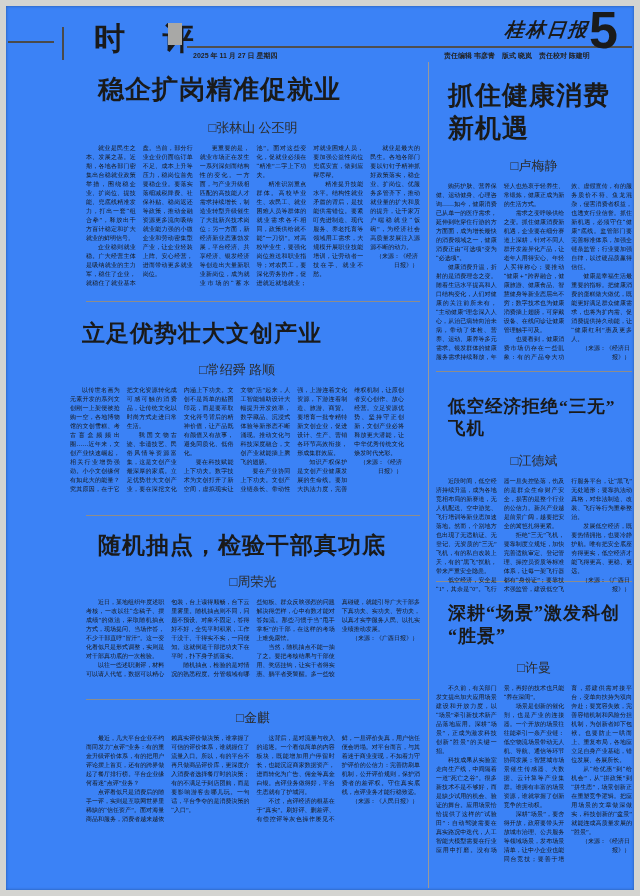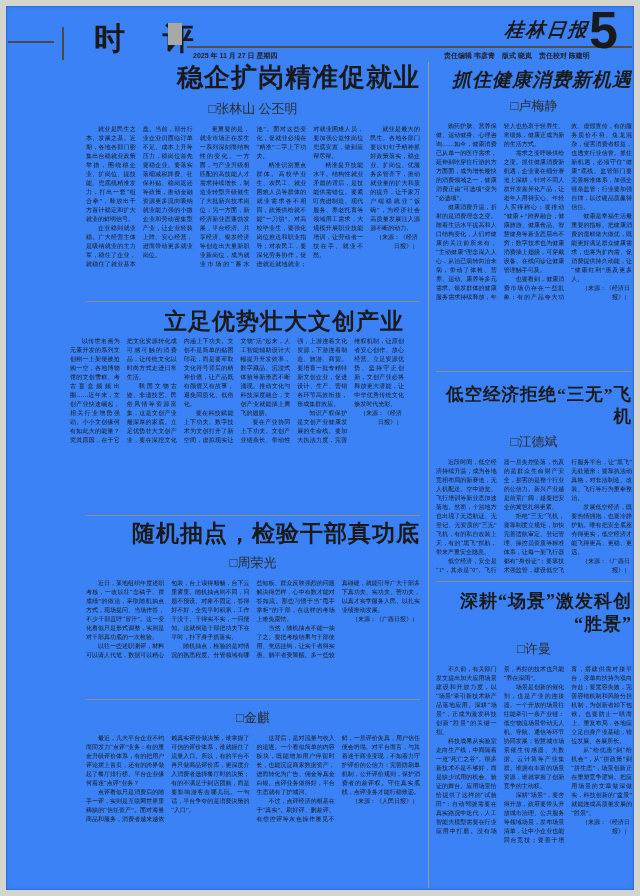--- a/index.html
+++ b/index.html
@@ -26,29 +26,29 @@
   
   .v-divider{position:absolute;left:422px;top:56px;width:1px;height:826px;background:#9a9a98;}
   .hrule{position:absolute;height:1px;background:#8d8d8b;}
   .rl1{left:80px;top:295px;width:334px;}
   .rl2{left:80px;top:509px;width:334px;}
   .rl3{left:80px;top:693px;width:334px;}
   .rr1{left:430px;top:365px;width:196px;}
   .rr2{left:430px;top:575px;width:196px;}
   
   .article{position:absolute;}
-  .article h2{margin:0;text-align:right;font-weight:900;letter-spacing:1px;line-height:1.25;}
+  .article h2{margin:12px;text-align:left;font-weight:900;letter-spacing:1px;line-height:1.25;}
   .byline{text-align:center;font-size:13px;color:#2b2b2b;margin:5px 0 7px;}
   .cols{text-align:justify;column-gap:7px;overflow:hidden;color:#161616;
         font-size:6px;line-height:9px;}
   .cols p{margin:0;text-indent:2em;}
   .cols p.source{text-indent:0;text-align:right;padding-right:2px;}
   .c6{column-count:6;}  .c4{column-count:4;}  .c3{column-count:3;}
   .a1{left:80px;top:56px;width:334px;}   .a1 h2{font-size:26px;}   .a1 .cols{height:168px;}
-  .a2{left:430px;top:62px;width:196px;}  .a2 h2{font-size:19px;font-style:italic;}   .a2 .cols{height:234px;}
+  .a2{left:430px;top:62px;width:196px;}  .a2 h2{font-size:26px;}   .a2 .cols{height:234px;}
   .a3{left:64px;top:302px;width:334px;}  .a3 h2{font-size:23px;}   .a3 .cols{height:150px;}
   .a4{left:430px;top:378px;width:196px;} .a4 h2{font-size:17.5px;} .a4 .cols{height:136px;}
   .a5{left:80px;top:514px;width:334px;}  .a5 h2{font-size:23px;}   .a5 .cols{height:118px;}
   .a6{left:430px;top:584px;width:196px;} .a6 h2{font-size:18px;} .a6 .cols{height:242px;}
   .a7{left:80px;top:698px;width:334px;}  .a7 h2{font-size:21px;}   .a7 .cols{height:132px;}
 </style>
 </head>
 <body>
 
 <div class="frame">
@@ -93,20 +93,21 @@
           <p>健康消费升温，折射的是消费理念之变。随着生活水平提高和人口结构变化，人们对健康的关注前所未有，“主动健康”理念深入人心，从治已病转向治未病，带动了体检、营养、运动、康养等多元需求。银发群体的健康服务需求持续释放，年轻人也热衷于轻养生、常锻炼，健康正成为新的生活方式。</p>
           <p>需求之变呼唤供给之变。抓住健康消费新机遇，企业要在细分赛道上深耕，针对不同人群开发差异化产品，让老年人用得安心、年轻人买得称心；要推动“健康＋”跨界融合，健康旅游、健康食品、智慧健身等新业态层出不穷；数字技术也为健康消费插上翅膀，可穿戴设备、在线问诊让健康管理触手可及。</p>
           <p>也要看到，健康消费市场仍存在一些乱象：有的产品夸大功效、虚假宣传，有的服务质价不符、鱼龙混杂，侵害消费者权益，也透支行业信誉。抓住新机遇，必须守住“健康”底线。监管部门要完善标准体系，加强全链条监管；行业要加强自律，以过硬品质赢得信任。</p>
           <p>健康是幸福生活最重要的指标。把健康消费的蛋糕做大做优，既能更好满足群众健康需求，也将为扩内需、促消费提供持久动能，让“健康红利”惠及更多人。</p>
           <p class="source">（来源：《经济日报》）</p>
         </div>
     </section>
 
     <section class="article a3">
       <h2>立足优势壮大文创产业</h2>
+      <div class="byline">□常绍舜 路顺</div>
       <div class="cols c6">
           <p>以传世名画为元素开发的系列文创刚一上架便被抢购一空，各地博物馆的文创雪糕、考古盲盒频频出圈……近年来，文创产业快速崛起，相关行业增势强劲。小小文创缘何有如此大的能量？究其原因，在于它把文化资源转化成可感可触的消费品，让传统文化以时尚方式走进日常生活。</p>
           <p>我国文物古迹、非遗技艺、民俗风情等资源富集，这是文创产业最深厚的家底。立足优势壮大文创产业，要在深挖文化内涵上下功夫。文创不是简单的贴图印花，而是要萃取文化符号背后的精神价值，让产品既有颜值又有故事，避免同质化、低俗化。</p>
           <p>要在科技赋能上下功夫。数字技术为文创打开了新空间，虚拟现实让文物“活”起来，人工智能辅助设计大幅提升开发效率，数字藏品、沉浸式体验等新形态不断涌现。推动文化与科技深度融合，文创产业就能插上腾飞的翅膀。</p>
           <p>要在产业协同上下功夫。文创产业链条长、带动性强，上游连着文化资源，下游连着制造、旅游、商贸。要培育一批专精特新文创企业，促进设计、生产、营销各环节高效衔接，形成集群效应。</p>
           <p>知识产权保护是文创产业健康发展的生命线。要加大执法力度，完善维权机制，让原创者安心创作、放心经营。立足资源优势、坚持守正创新，文创产业必将释放更大潜能，让中华优秀传统文化焕发时代光彩。</p>
           <p class="source">（来源：《经济日报》）</p>
         </div>
     </section>
 

